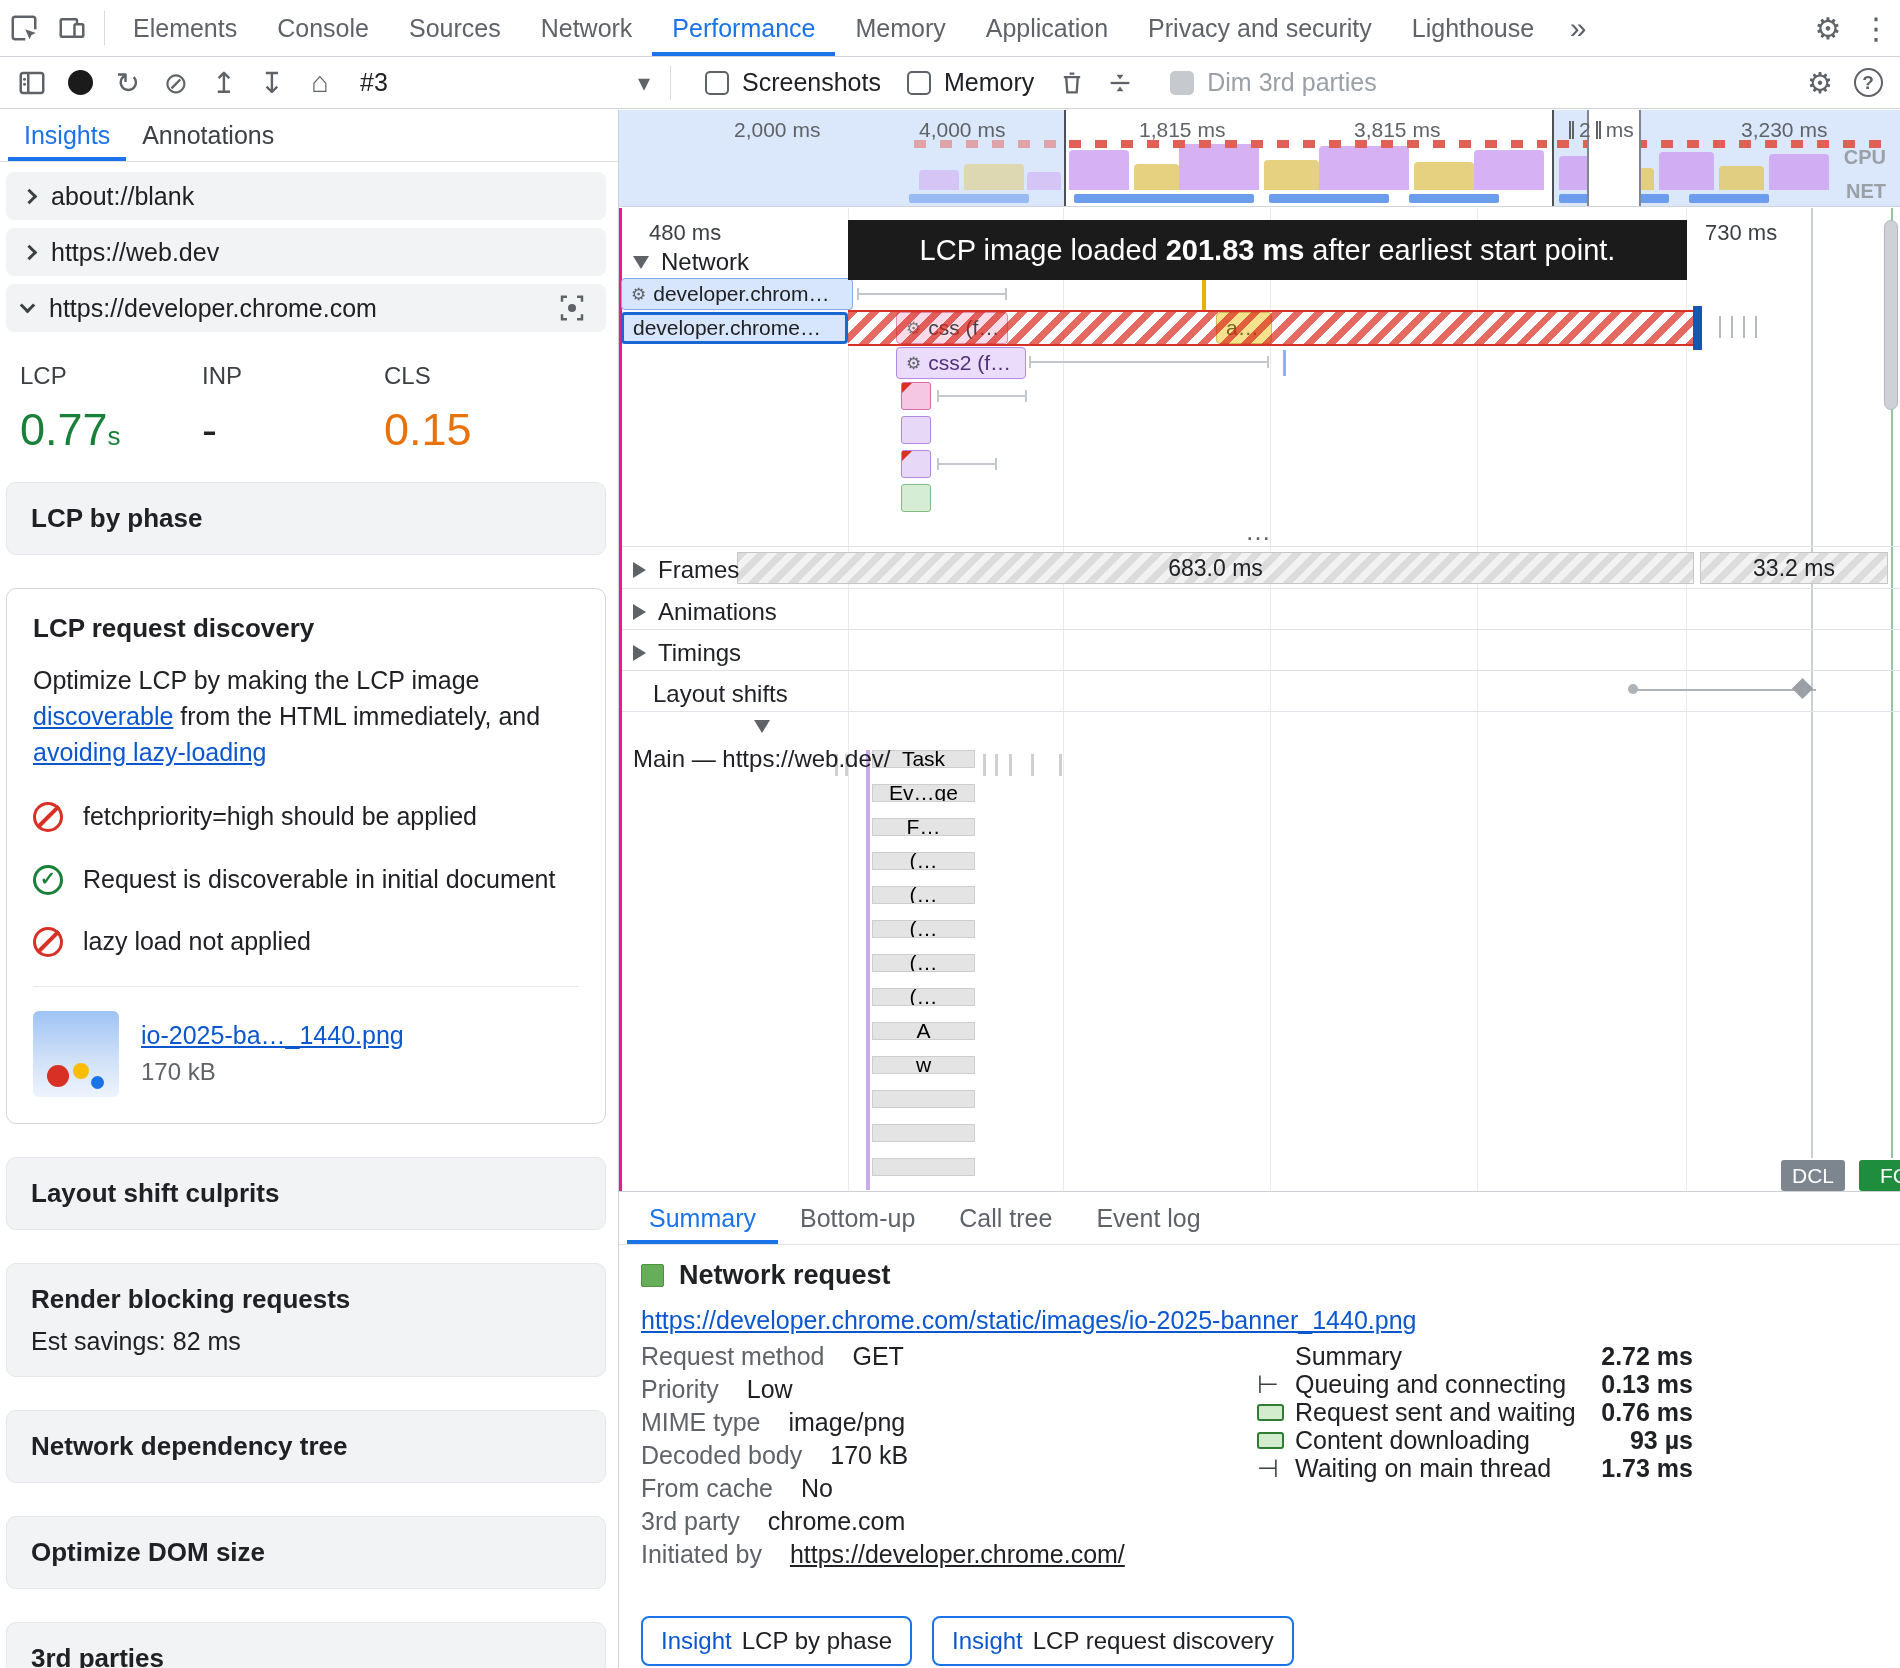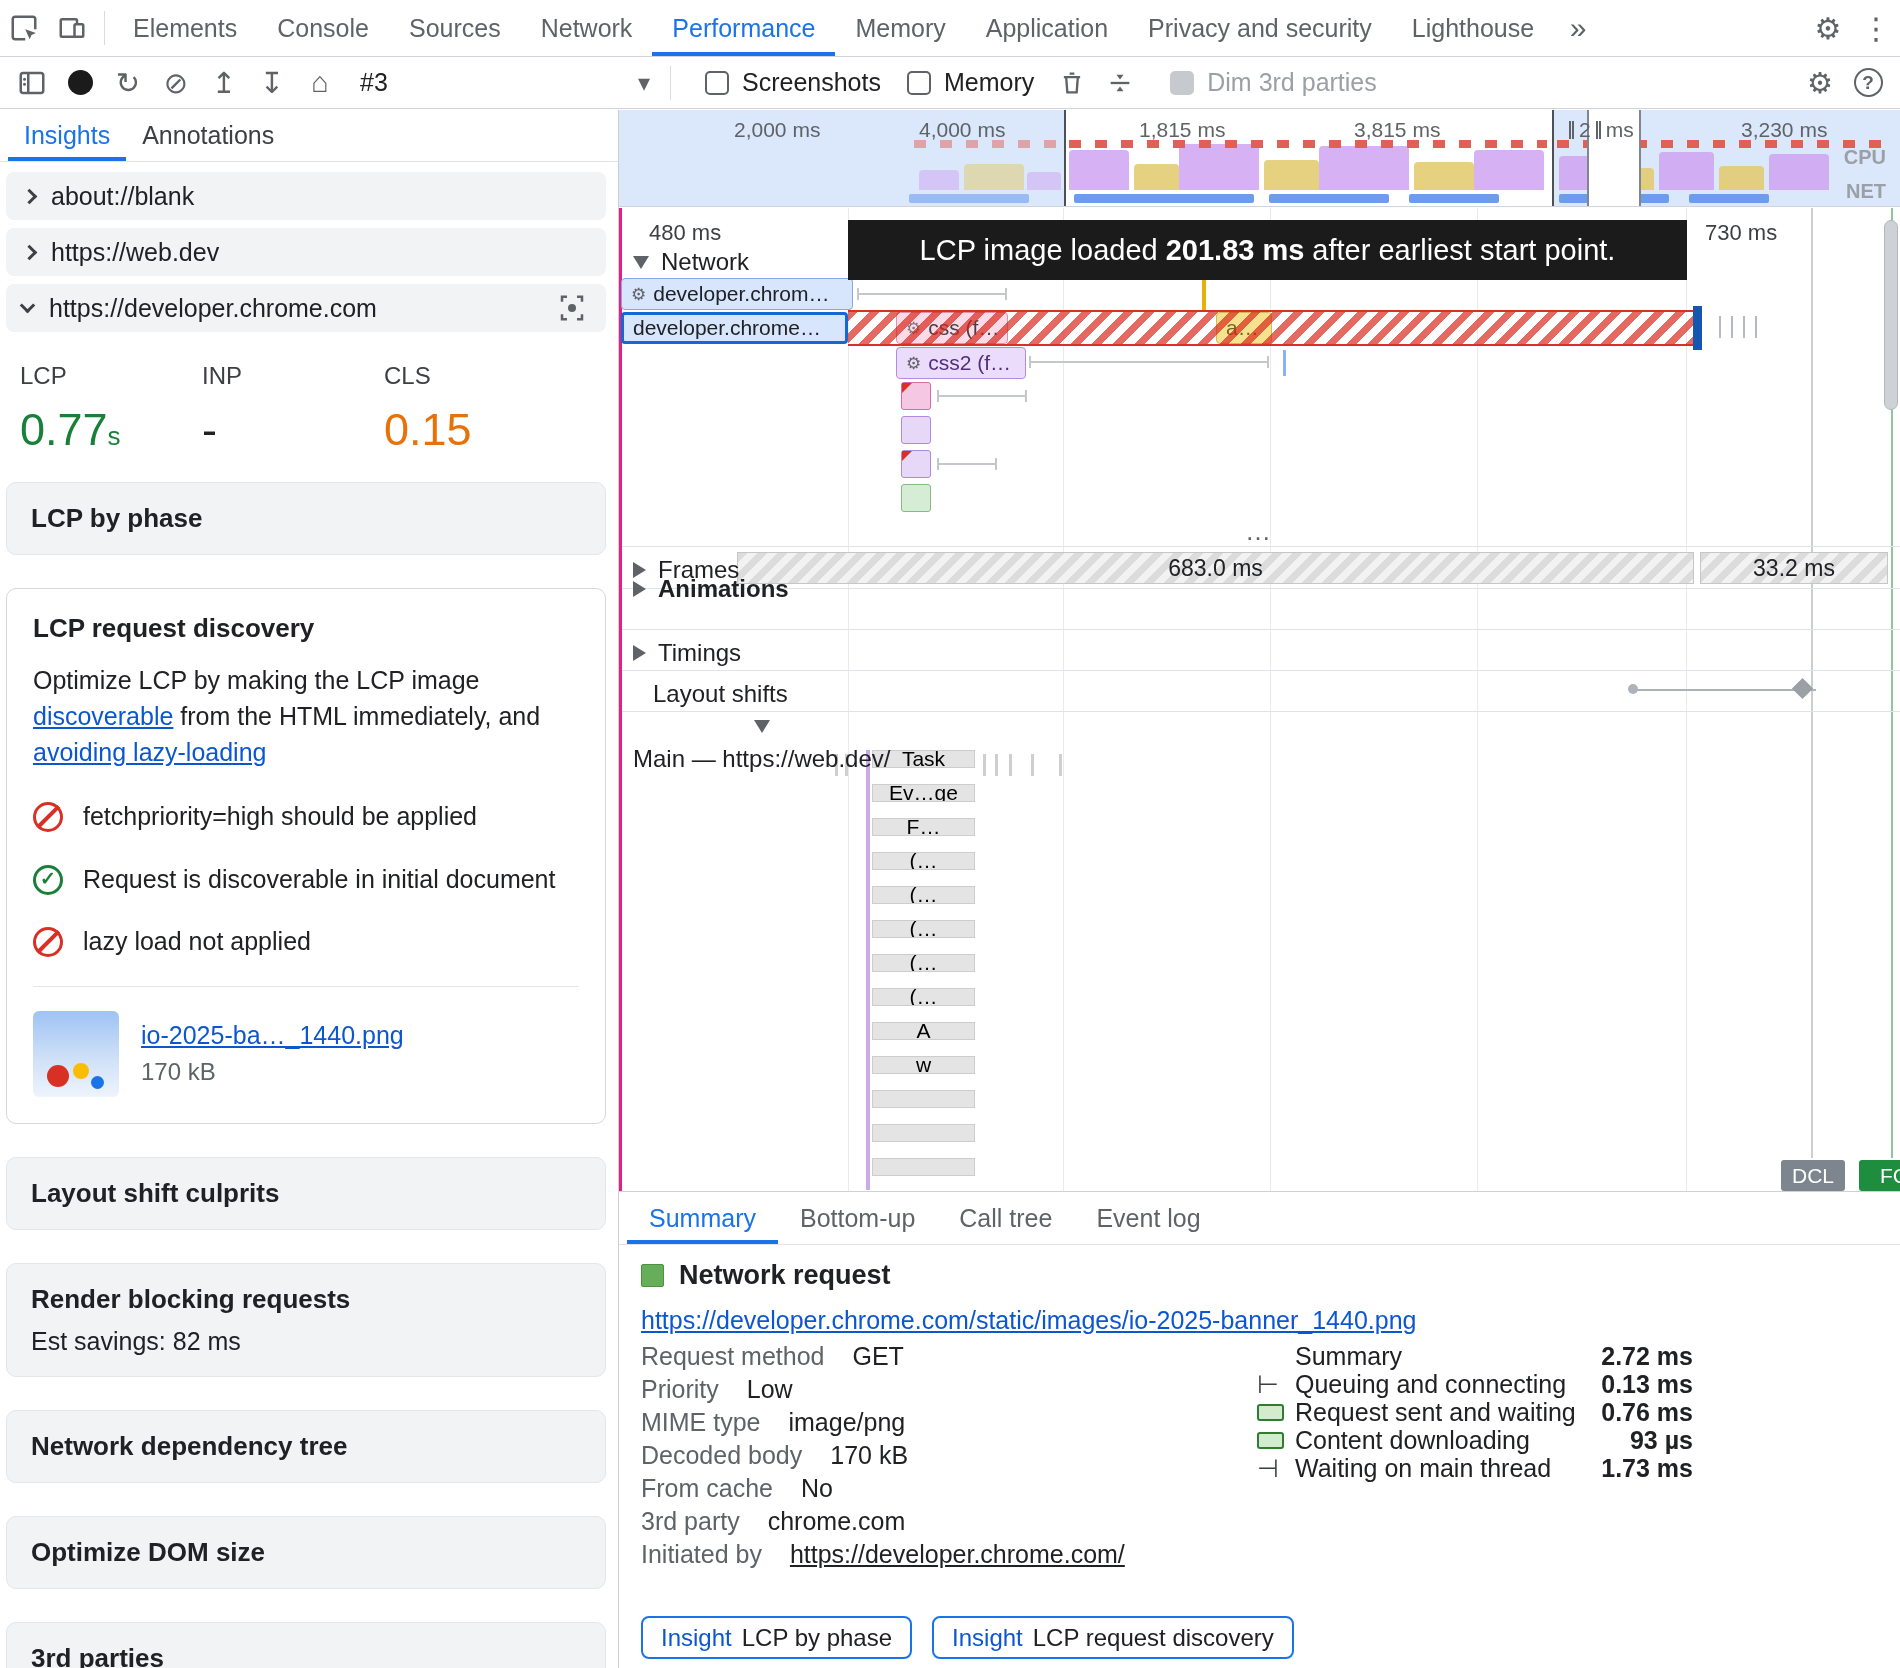--- a/index.html
+++ b/index.html
@@ -146,21 +146,21 @@
   .f-row { display:flex; gap:28px; height:33px; align-items:center; }
   .f-label { color:#5f6368; white-space:nowrap; }
   .f-value { color:#202124; white-space:nowrap; }
   .sum-timing { position:absolute; left:638px; top:150px; width:436px; font-size:25px; }
   .t-row { display:flex; align-items:center; height:28px; }
   .t-icon { width:38px; display:flex; align-items:center; color:#3c4043; font-size:25px; flex:none; }
   .t-label { white-space:nowrap; color:#202124; }
   .t-value { margin-left:auto; font-weight:600; color:#202124; white-space:nowrap; }
   .greenbox { width:27px; height:17px; background:#d3eccd; border:2.5px solid #2e7d32; border-radius:3px; }
   .insight-row { position:absolute; left:22px; top:424px; display:flex; gap:20px; }
-  .insight-btn { height:43px; border:2px solid #1a73e8; border-radius:8px; background:#fff; display:flex; align-items:center; gap:10px; padding:0 18px; font-size:24px; }
+  .insight-btn { height:50px; border:2px solid #1a73e8; border-radius:8px; background:#fff; display:flex; align-items:center; gap:10px; padding:0 18px; font-size:24px; }
   .insight-prefix { color:#0b57d0; }
   .insight-label { color:#202124; }
 </style>
 </head>
 <body>
 
 <div id="app">
 
   <div class="tabbar">
     <span class="tb-icon">
@@ -457,21 +457,21 @@
         <span>Frames</span>
       </div>
       <div class="frames-bar" style="left:118px;width:957px;">
         <span>683.0 ms</span>
       </div>
       <div class="frames-bar" style="left:1081px;width:188px;">
         <span>33.2 ms</span>
       </div>
 
       <div class="section-border" style="top:380px;"></div>
-      <div class="track-label" style="top:367px;font-weight:bold;">
+      <div class="track-label" style="top:390px;">
         <span class="chev-r-sm"></span>
         <span>Animations</span>
       </div>
 
       <div class="section-border" style="top:421px;"></div>
       <div class="track-label" style="top:431px;">
         <span class="chev-r-sm"></span>
         <span>Timings</span>
       </div>
 

